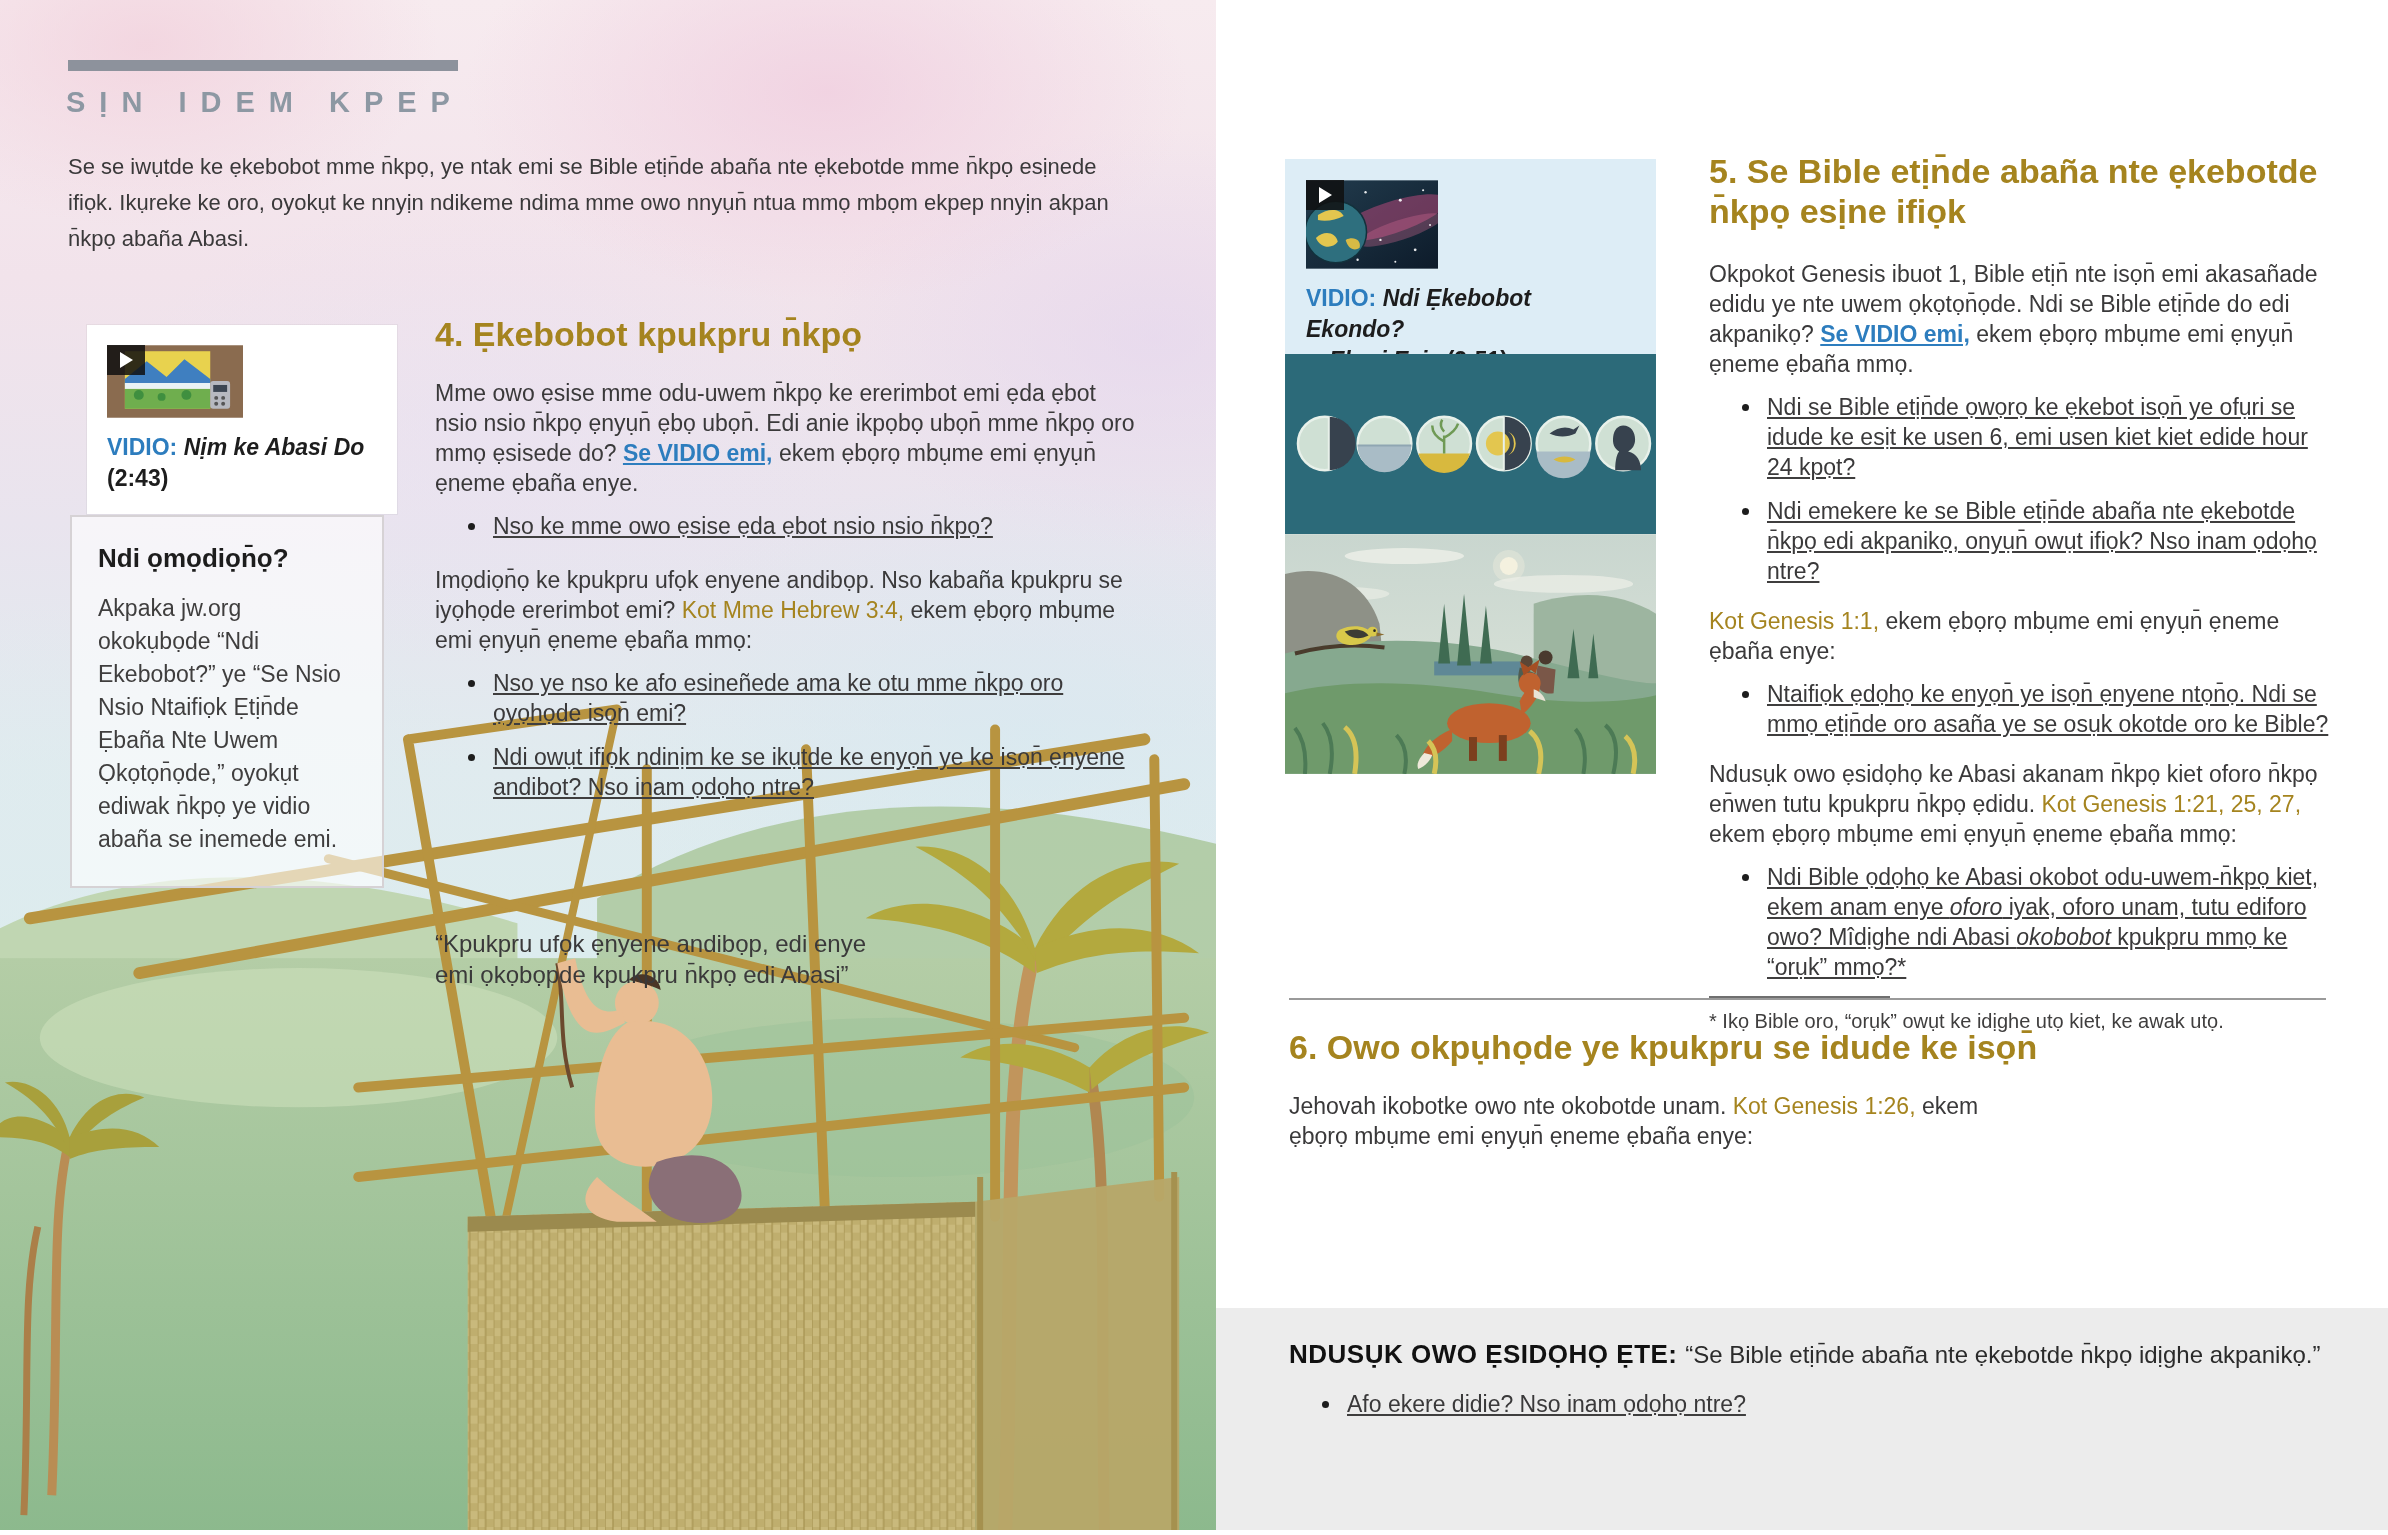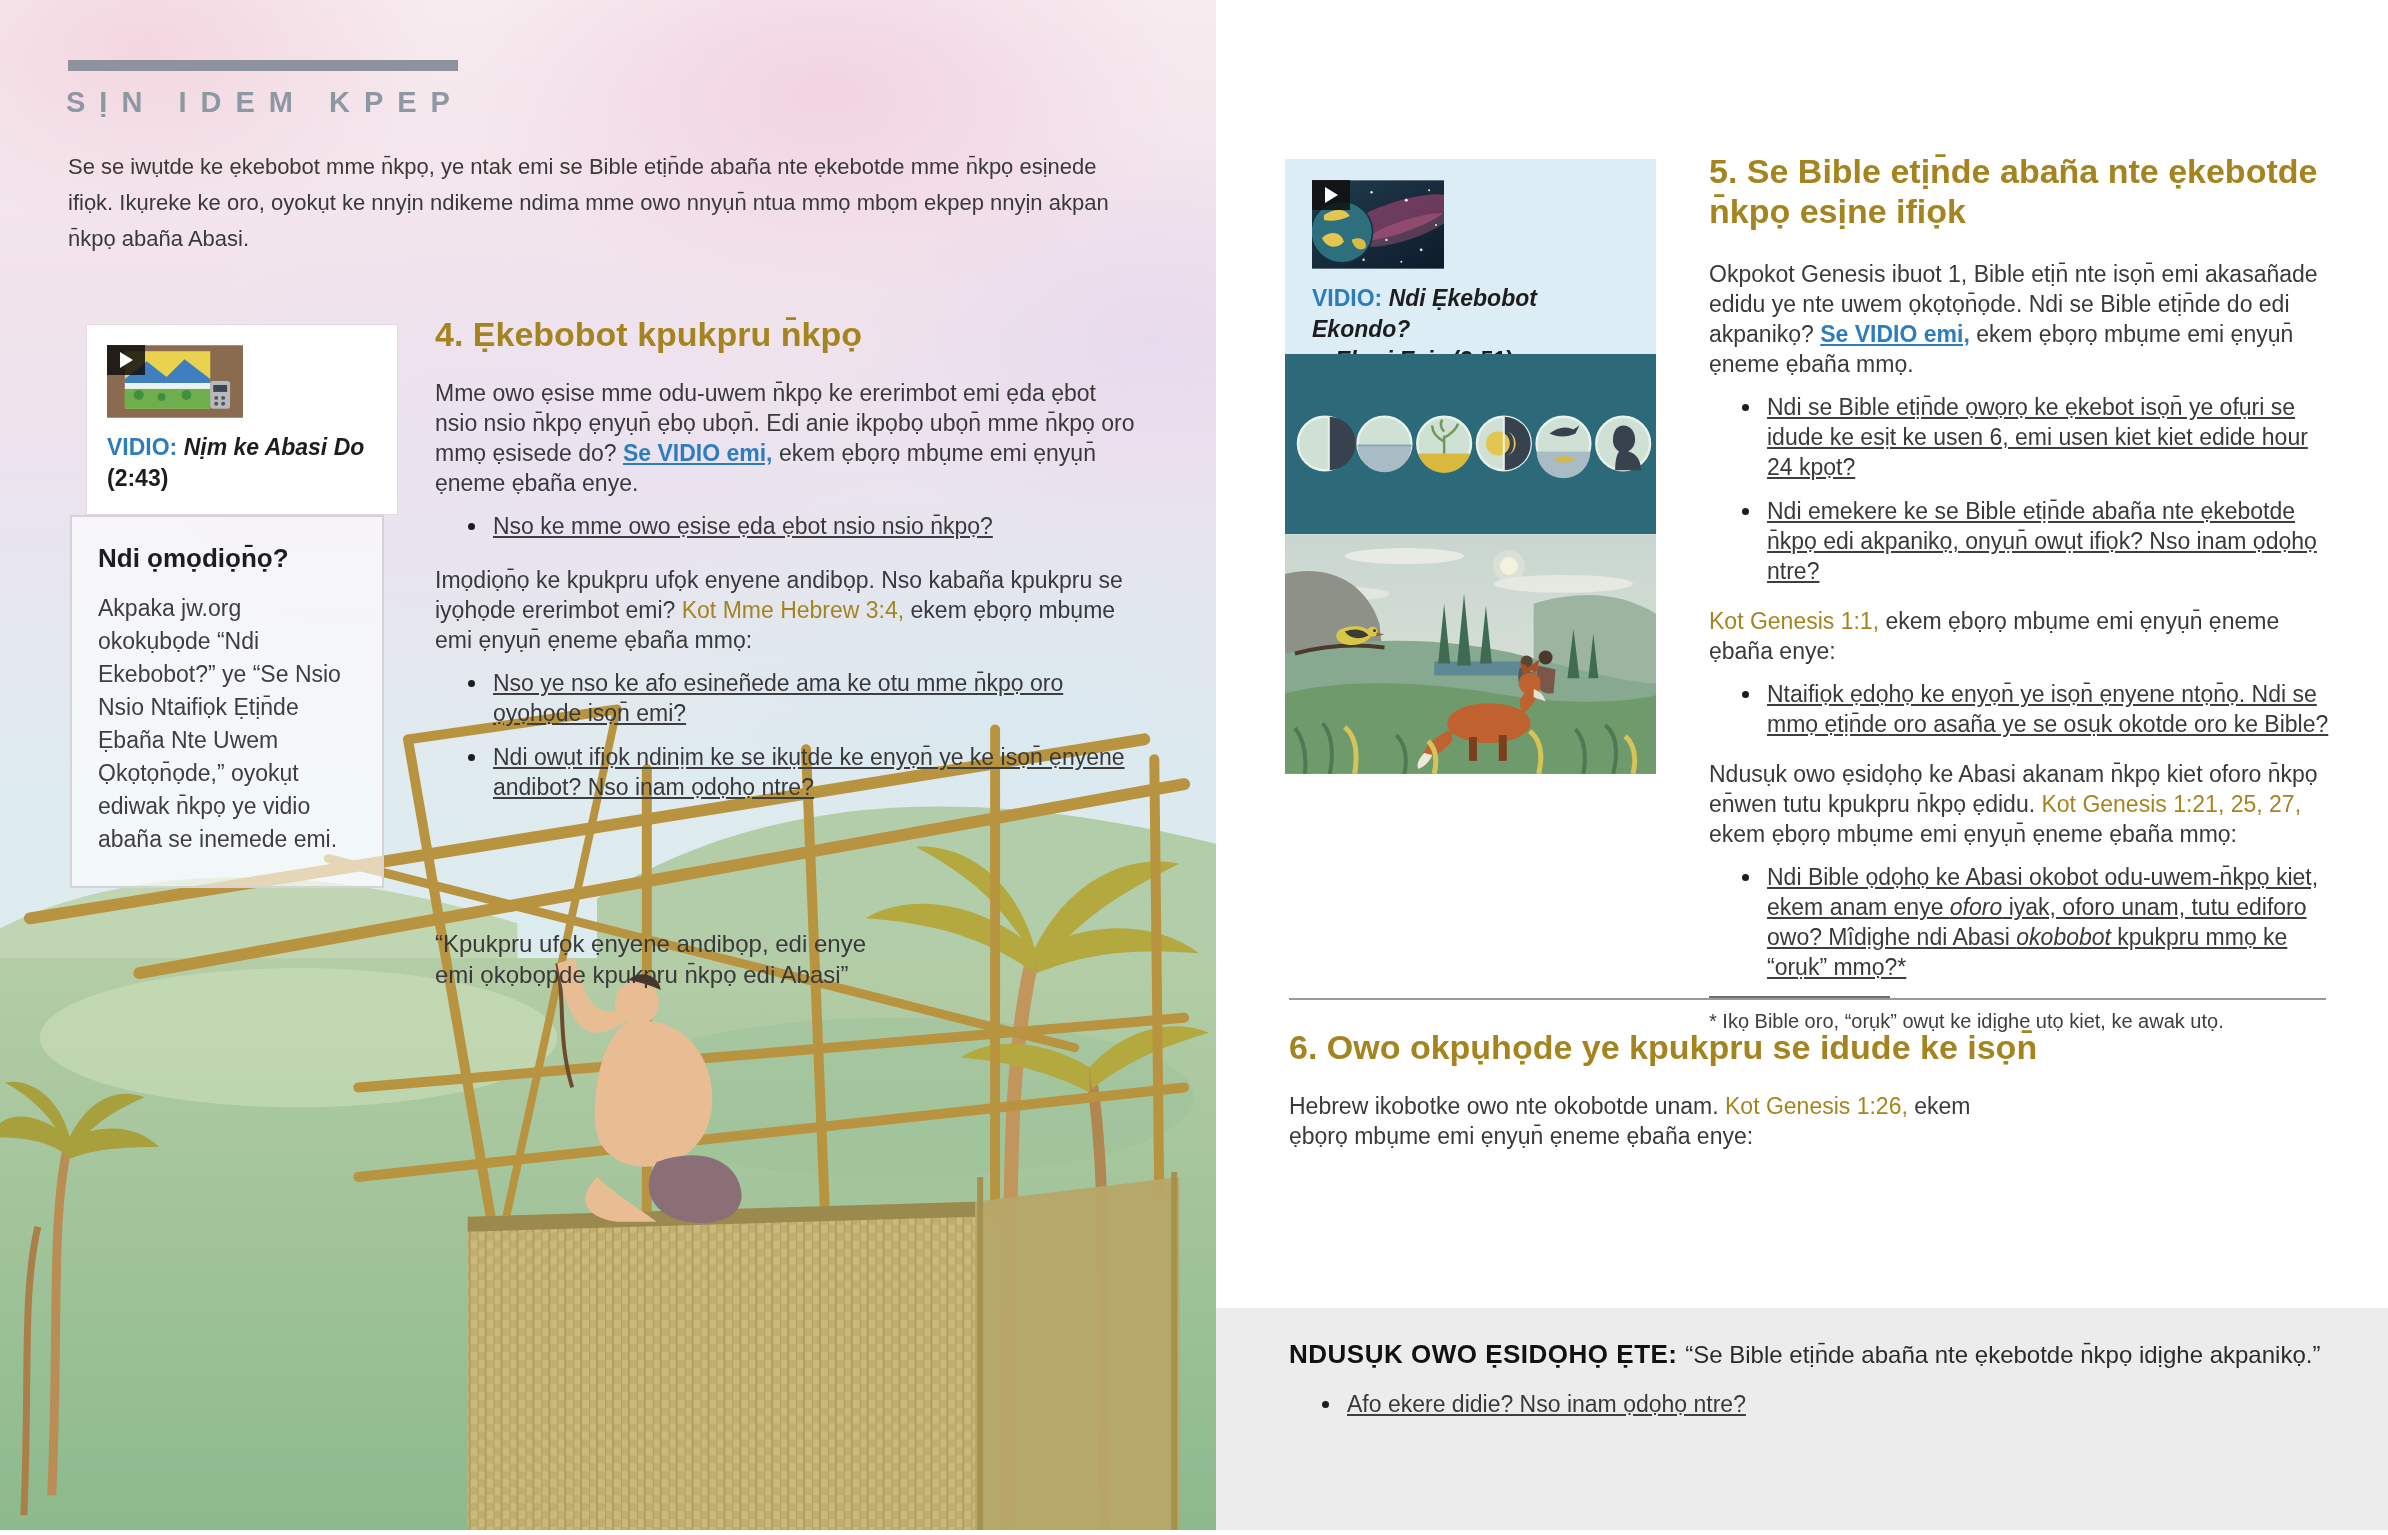--- a/index.html
+++ b/index.html
@@ -16,21 +16,21 @@
       radial-gradient(ellipse 557px 338px at 40% 28%, rgba(233,226,242,.55), transparent 70%),
       radial-gradient(ellipse 637px 378px at 85% 48%, rgba(214,232,240,.6), transparent 70%),
       radial-gradient(ellipse 597px 358px at 10% 55%, rgba(222,236,238,.55), transparent 70%),
       linear-gradient(180deg,#f7ebef 0%, #f2e3eb 18%, #e9e4ee 34%, #e0ebef 50%, #dcecee 62%, #d5e8e0 78%, #cfe2d2 100%);
   }
   .kicker-bar { position:absolute; left:68px; top:60px; width:390px; height:11px; background:#8d929c; }
   .kicker { position:absolute; left:66px; top:86px; font-size:29px; font-weight:bold; letter-spacing:14px; color:#8d98a3; }
   .intro { position:absolute; left:68px; top:149px; width:1050px; font-size:22px; line-height:36px; color:#3a393a; }
 
   .video-card1 { position:absolute; left:75px; top:325px; width:310px; background:#fff; padding:20px; box-shadow:0 0 0 1px rgba(0,0,0,.04);margin-left:12px; }
-  .video-card2 { position:absolute; left:69px; top:159px; width:371px; background:#ddedf6; padding:21px 21px 24px 27px; }
+  .video-card2 { position:absolute; left:69px; top:159px; width:371px; background:#ddedf6; padding:21px 21px 24px 21px; }
   .thumb { position:relative; display:block; }
   .caption { margin-top:14px; font-size:23px; line-height:31px; font-weight:bold; color:#1d1d1d; }
   .caption .vlabel { color:#2d7dbe; font-style:normal; }
   .caption .vtitle { font-style:italic; }
 
   .know-box { position:absolute; left:70px; top:515px; width:314px; background:rgba(255,255,255,.62); border:2px solid #d6d2d5; padding:26px 24px 30px 26px; }
   .know-title { font-size:26px; font-weight:bold; color:#1d1d1d; margin-bottom:18px; }
   .know-body { font-size:23px; line-height:33px; color:#3f3e3e; }
 
   .col-main { position:absolute; left:435px; top:314px; width:708px; }
@@ -388,21 +388,21 @@
       </ul>
       <div class="fn-rule"></div>
       <p class="footnote">* Ikọ Bible oro, “orụk” owụt ke idịghe utọ kiet, ke awak utọ.</p>
     </div>
 
     <div class="hr6"></div>
 
     <div class="section6">
       <h2 class="section">6. Owo okpụhọde ye kpukpru se idude ke isọn̄</h2>
       <p class="bodytxt">
-        <span>Hebrew ikobotke owo nte okobotde unam. </span><span class="gold">Kot Genesis 1:26,</span><span> ekem ẹbọrọ mbụme emi ẹnyụn̄ ẹneme ẹbaña enye:</span>
+        <span>Jehovah ikobotke owo nte okobotde unam. </span><span class="gold">Kot Genesis 1:26,</span><span> ekem ẹbọrọ mbụme emi ẹnyụn̄ ẹneme ẹbaña enye:</span>
       </p>
     </div>
 
     <div class="summary">
       <p class="summary-line">
         <span class="summary-label">NDUSỤK OWO ẸSIDỌHỌ ẸTE: </span><span>“Se Bible etịn̄de abaña nte ẹkebotde n̄kpọ idịghe akpanikọ.”</span>
       </p>
       <ul class="blist">
         <li>Afo ekere didie? Nso inam ọdọhọ ntre?</li>
       </ul>

